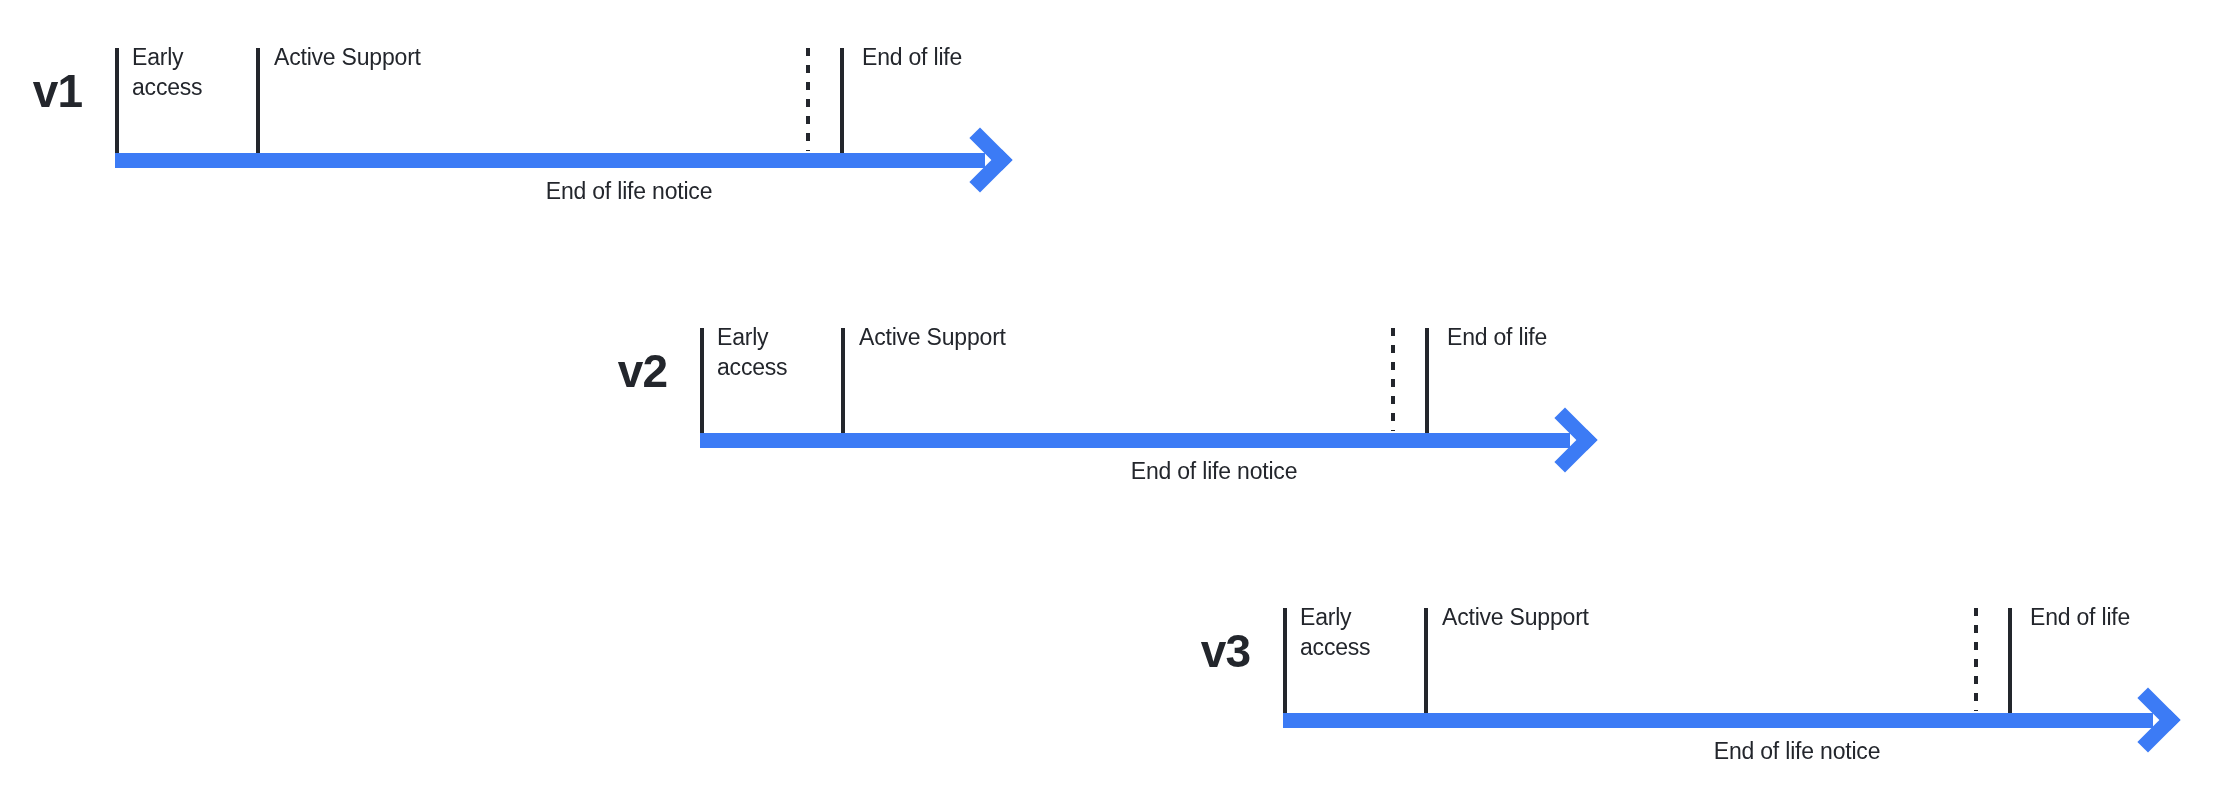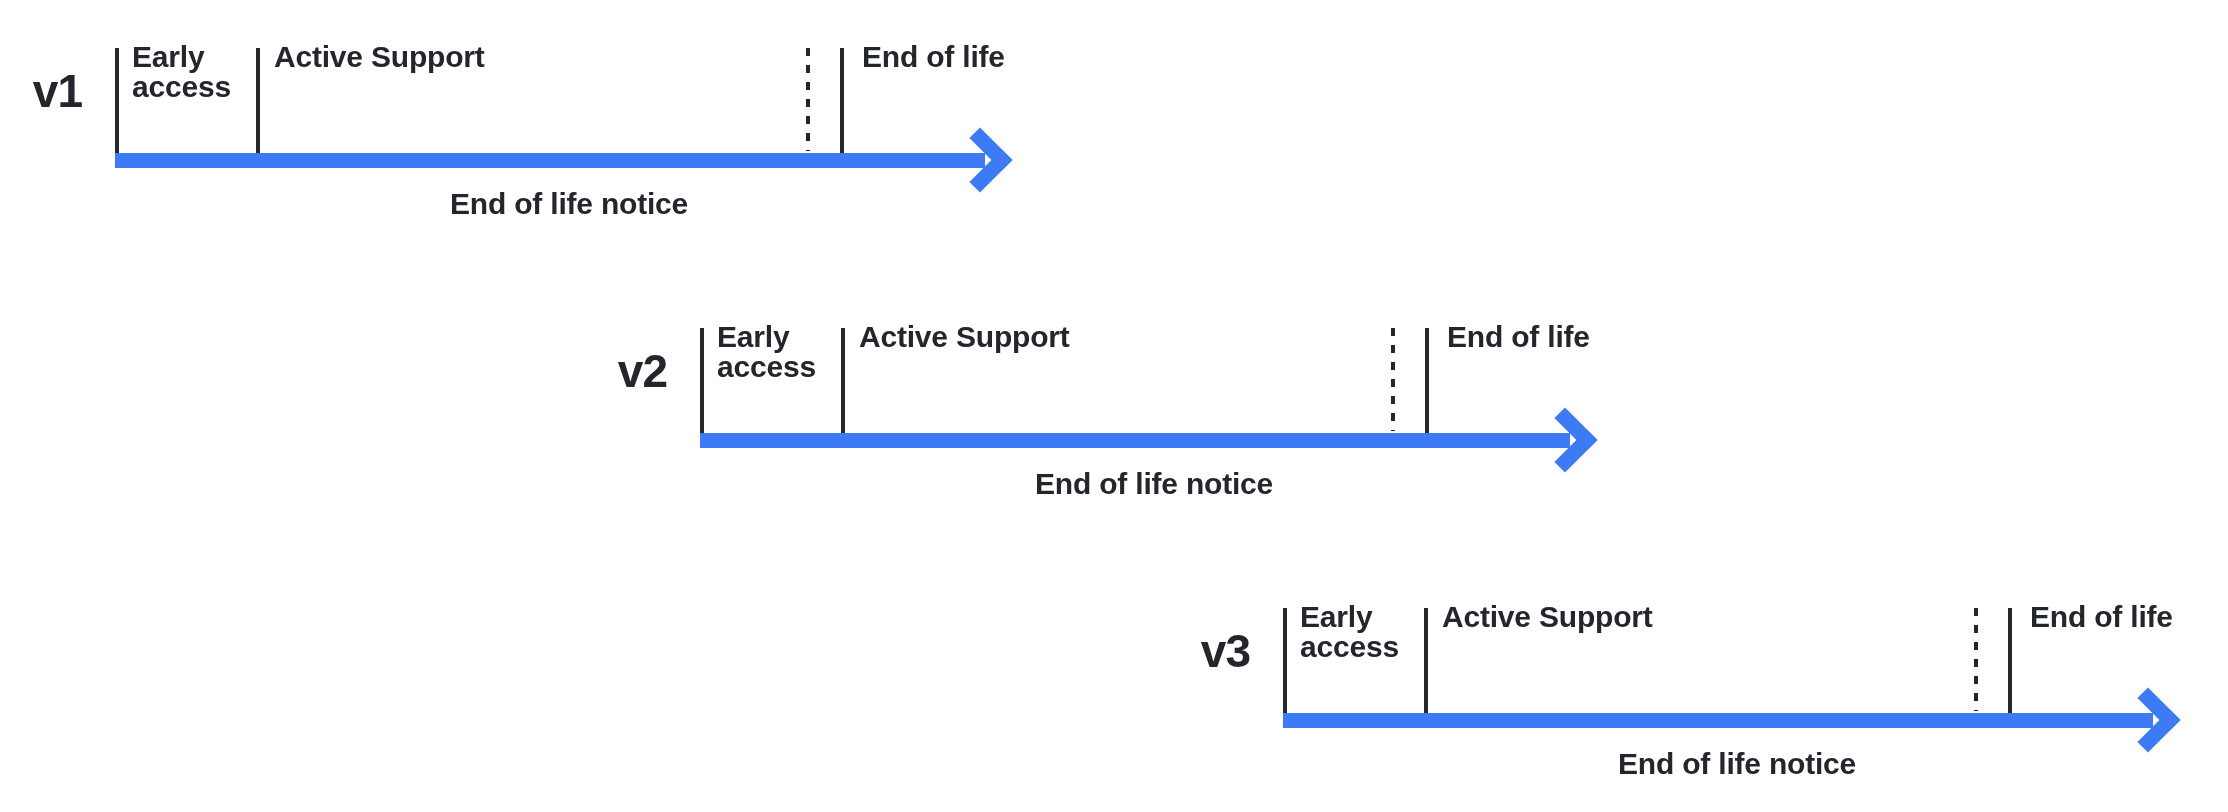--- a/index.html
+++ b/index.html
@@ -40,30 +40,30 @@
   }
   .head {
     position:absolute; left:957px; top:137px;
     width:46px; height:46px; box-sizing:border-box;
     border-top:15px solid var(--arrow);
     border-right:15px solid var(--arrow);
     transform:rotate(45deg);
   }
   .phase {
     position:absolute; top:42px;
-    font-size:30px; line-height:30px; font-weight:bold;
+    font-size:23px; line-height:30px; font-weight:normal;
     color:var(--ink); letter-spacing:-0.2px;
     white-space:nowrap;
   }
   .phase.early  { left:132px; width:112px; white-space:normal; }
   .phase.active { left:274px;text-align:right; }
   .phase.eol-label { left:862px;text-align:right; }
   .phase.notice {
-    left:450px; top:189px; width:358px;
-    text-align:left;
+    left:450px; top:176px; width:358px;
+    text-align:center;
   }
 </style>
 </head>
 <body style="--arrow: #3C7BF5; --ink: #23262C; background: rgb(255, 255, 255);">
 
 <div class="timeline tl1">
   <div class="version">v1</div>
   <div class="tick t1"></div>
   <div class="tick t2"></div>
   <div class="dashed"></div>

